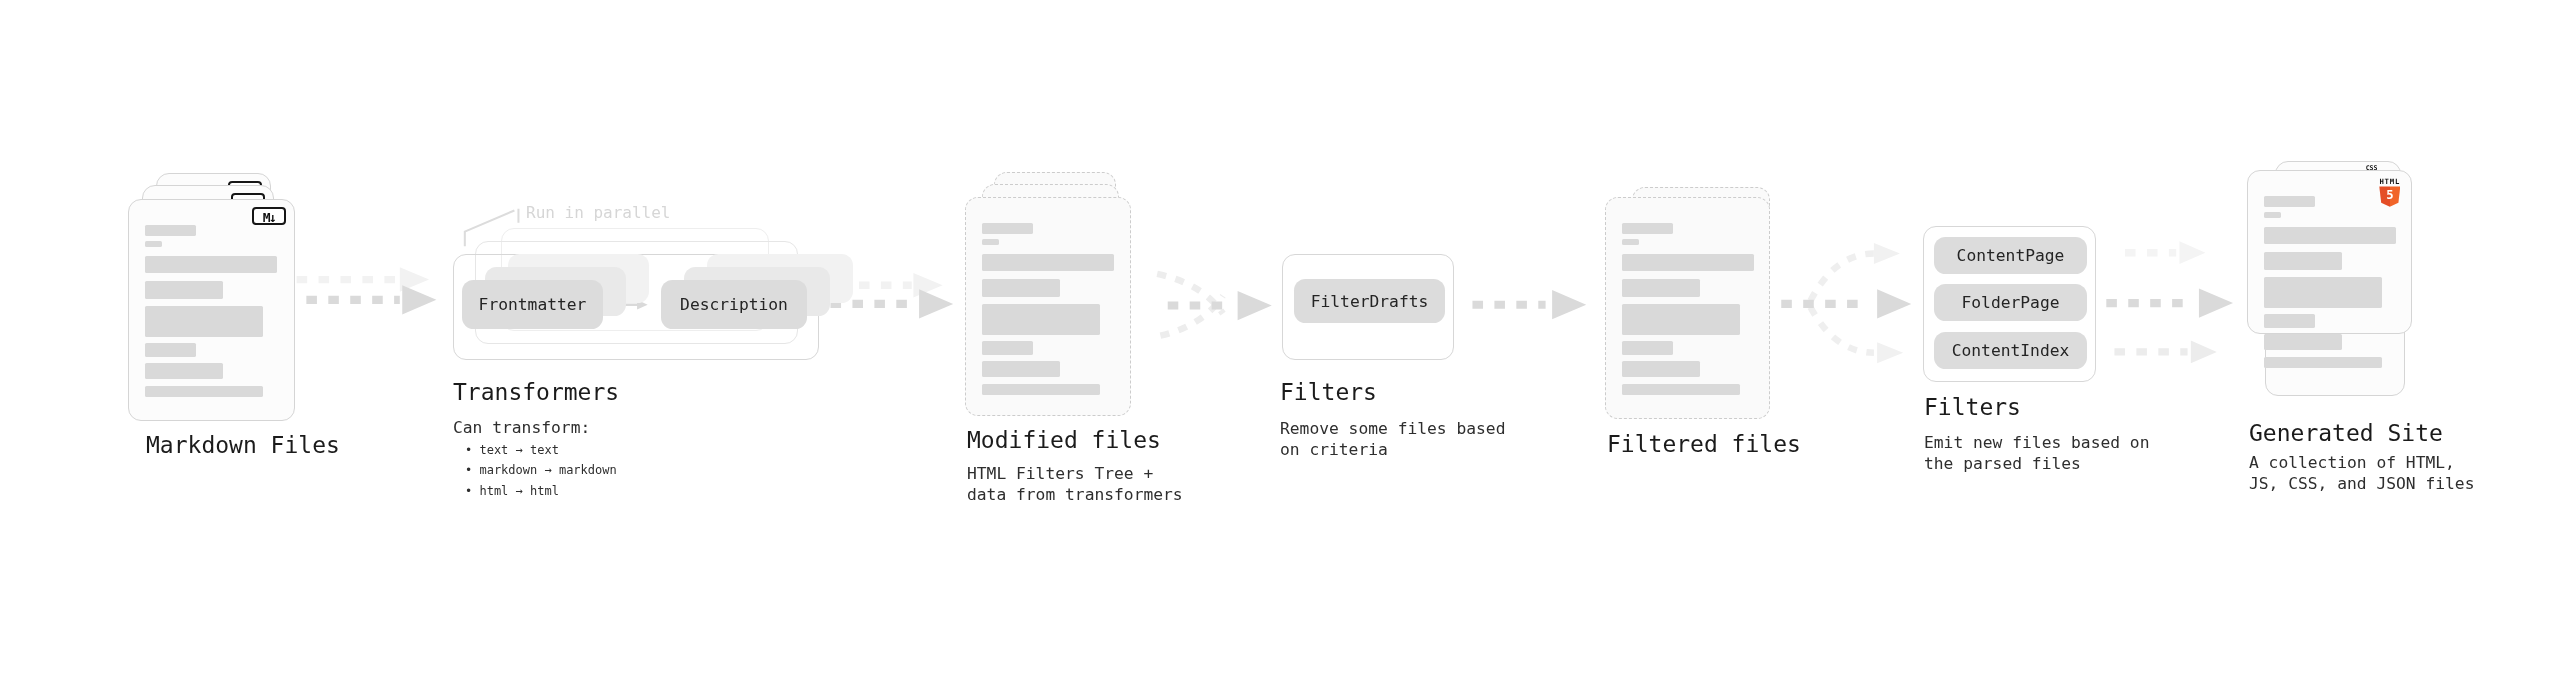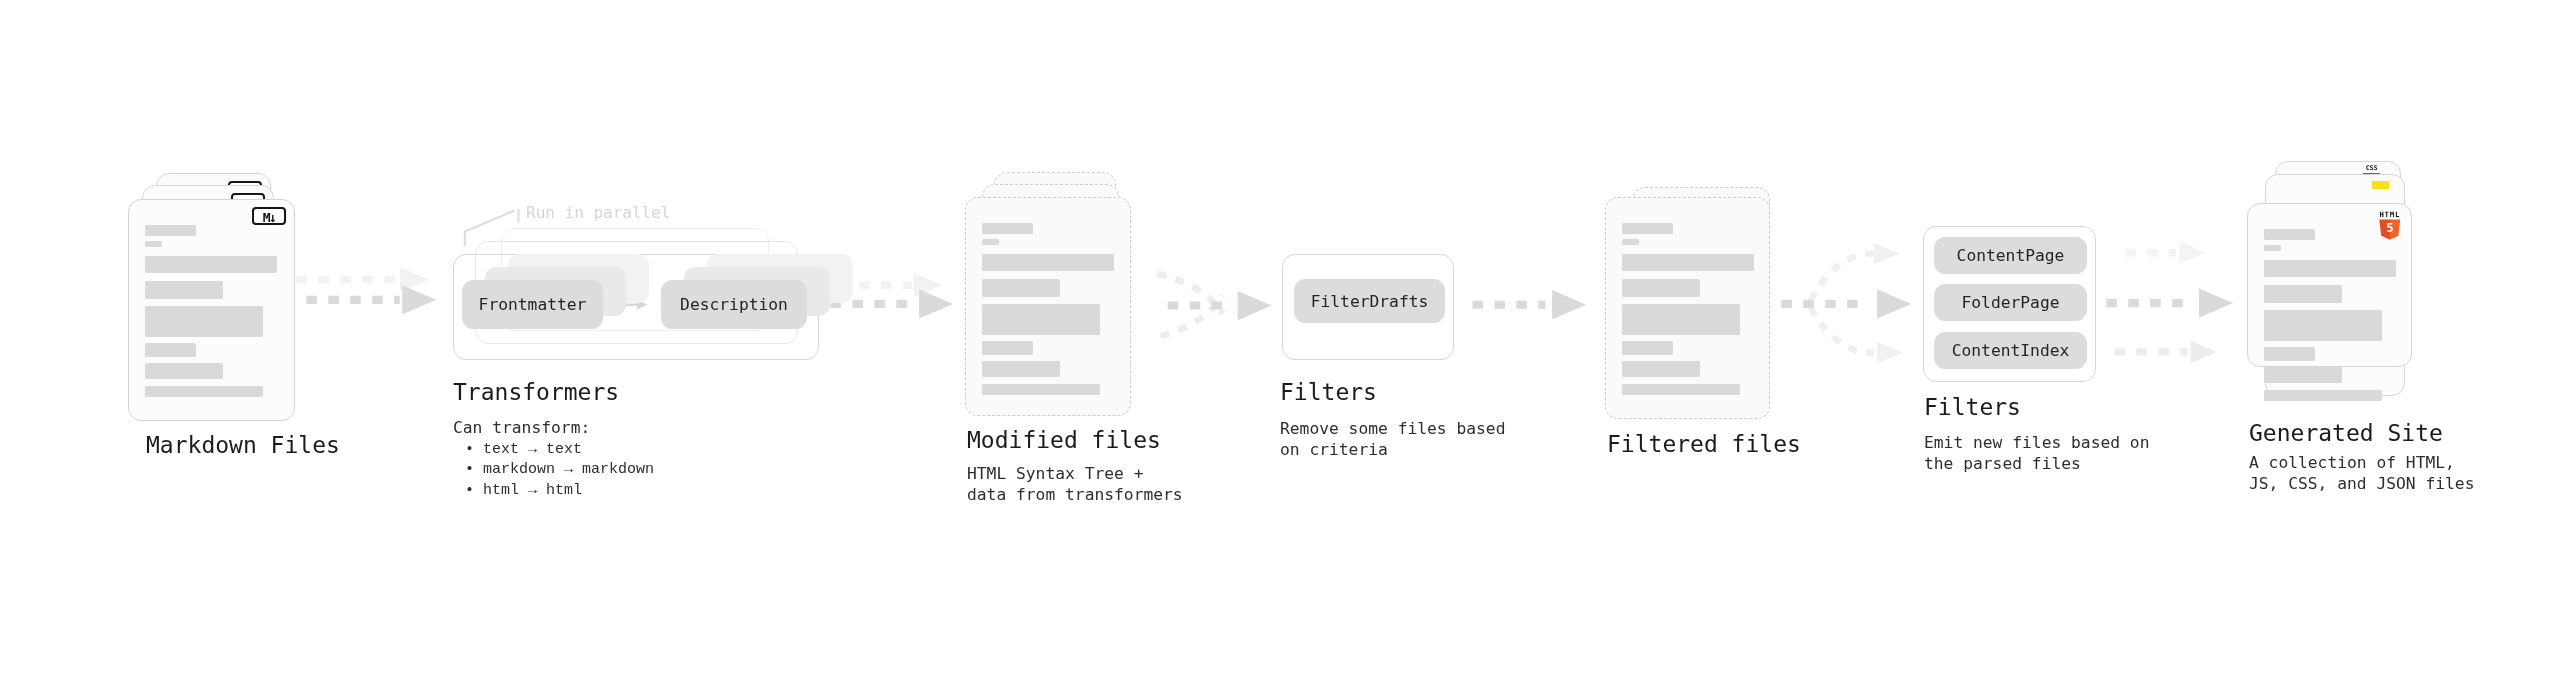--- a/index.html
+++ b/index.html
@@ -46,21 +46,21 @@
     position:absolute; background:#dcdcdc; border-radius:11.4px; color:#242424;
     font-size:16.3px; display:flex; align-items:center; justify-content:center;
     box-sizing:border-box;
   }
   .pill.ghost1 { background:#e9e9e9; color:transparent; }
   .pill.ghost2 { background:#f2f2f2; color:transparent; }
 
   
   .node-title { position:absolute; font-size:23px; color:#1b1b1b; white-space:nowrap; }
   .node-sub { position:absolute; font-size:16.3px; color:#2e2e2e; line-height:21px; white-space:nowrap; }
-  .bullets { position:absolute; font-size:15px; color:#2e2e2e; line-height:20.3px; white-space:nowrap;font-family:Liberation Mono, monospace; }
+  .bullets { position:absolute; font-size:12px; color:#2e2e2e; line-height:20.3px; white-space:nowrap; }
   .parallel-note { position:absolute; left:526px; top:203px; font-size:16px; color:#d6d6d6; white-space:nowrap; }
 
   svg .dashL { stroke:#f2f2f2; stroke-width:9; stroke-dasharray:13 14; }
   svg .dashD { stroke:#dadada; stroke-width:10; stroke-dasharray:13 14; }
   svg .dashC { stroke:#ededed; stroke-width:8; stroke-dasharray:11 12; fill:none; }
   svg .callout { stroke:#dcdcdc; stroke-width:2.5; fill:none; }
 </style>
 </head>
 <body>
 
@@ -176,21 +176,21 @@
       <i class="bar" style="top:41px;width:17px;height:5.7px"></i>
       <i class="bar" style="top:56px;width:132px;height:17px"></i>
       <i class="bar" style="top:81px;width:78px;height:18px"></i>
       <i class="bar" style="top:106px;width:118px;height:31px"></i>
       <i class="bar" style="top:143px;width:51px;height:14px"></i>
       <i class="bar" style="top:163px;width:78px;height:16.3px"></i>
       <i class="bar" style="top:186px;width:118px;height:11.4px"></i>
     </div>
     <div class="node-title" style="left:967px;top:427px">Modified files</div>
     <div class="node-sub" style="left:967px;top:463px">
-      <div>HTML Syntax Tree +</div>
+      <div>HTML Filters Tree +</div>
       <div>data from transformers</div>
     </div>
   </div>
 
   <div>
     <div class="box" style="left:1282px;top:254px;width:172px;height:106px"></div>
     <div class="pill" style="left:1294px;top:279px;width:151px;height:44px">FilterDrafts</div>
     <div class="node-title" style="left:1280px;top:379px">Filters</div>
     <div class="node-sub" style="left:1280px;top:418px">
       <div>Remove some files based</div>
@@ -228,21 +228,21 @@
   <div>
     <div class="file-card" style="left:2275px;top:161px;width:126px;height:222px">
       <div class="css-badge">
         <div class="word">CSS</div>
         <div class="bluebar"></div>
       </div>
     </div>
     <div class="file-card" style="left:2265px;top:174px;width:140px;height:222px">
       <div class="js-badge"></div>
     </div>
-    <div class="file-card" style="left:2247px;top:203px;width:165px;height:164px">
+    <div class="file-card" style="left:2247px;top:170px;width:165px;height:164px">
       <div class="html5-badge">
         <div class="word">HTML</div>
         <div class="shield">5</div>
       </div>
       <i class="bar" style="top:25px;width:51px;height:11.4px"></i>
       <i class="bar" style="top:41px;width:17px;height:5.7px"></i>
       <i class="bar" style="top:56px;width:132px;height:17px"></i>
       <i class="bar" style="top:81px;width:78px;height:18px"></i>
       <i class="bar" style="top:106px;width:118px;height:31px"></i>
       <i class="bar" style="top:143px;width:51px;height:14px"></i>

